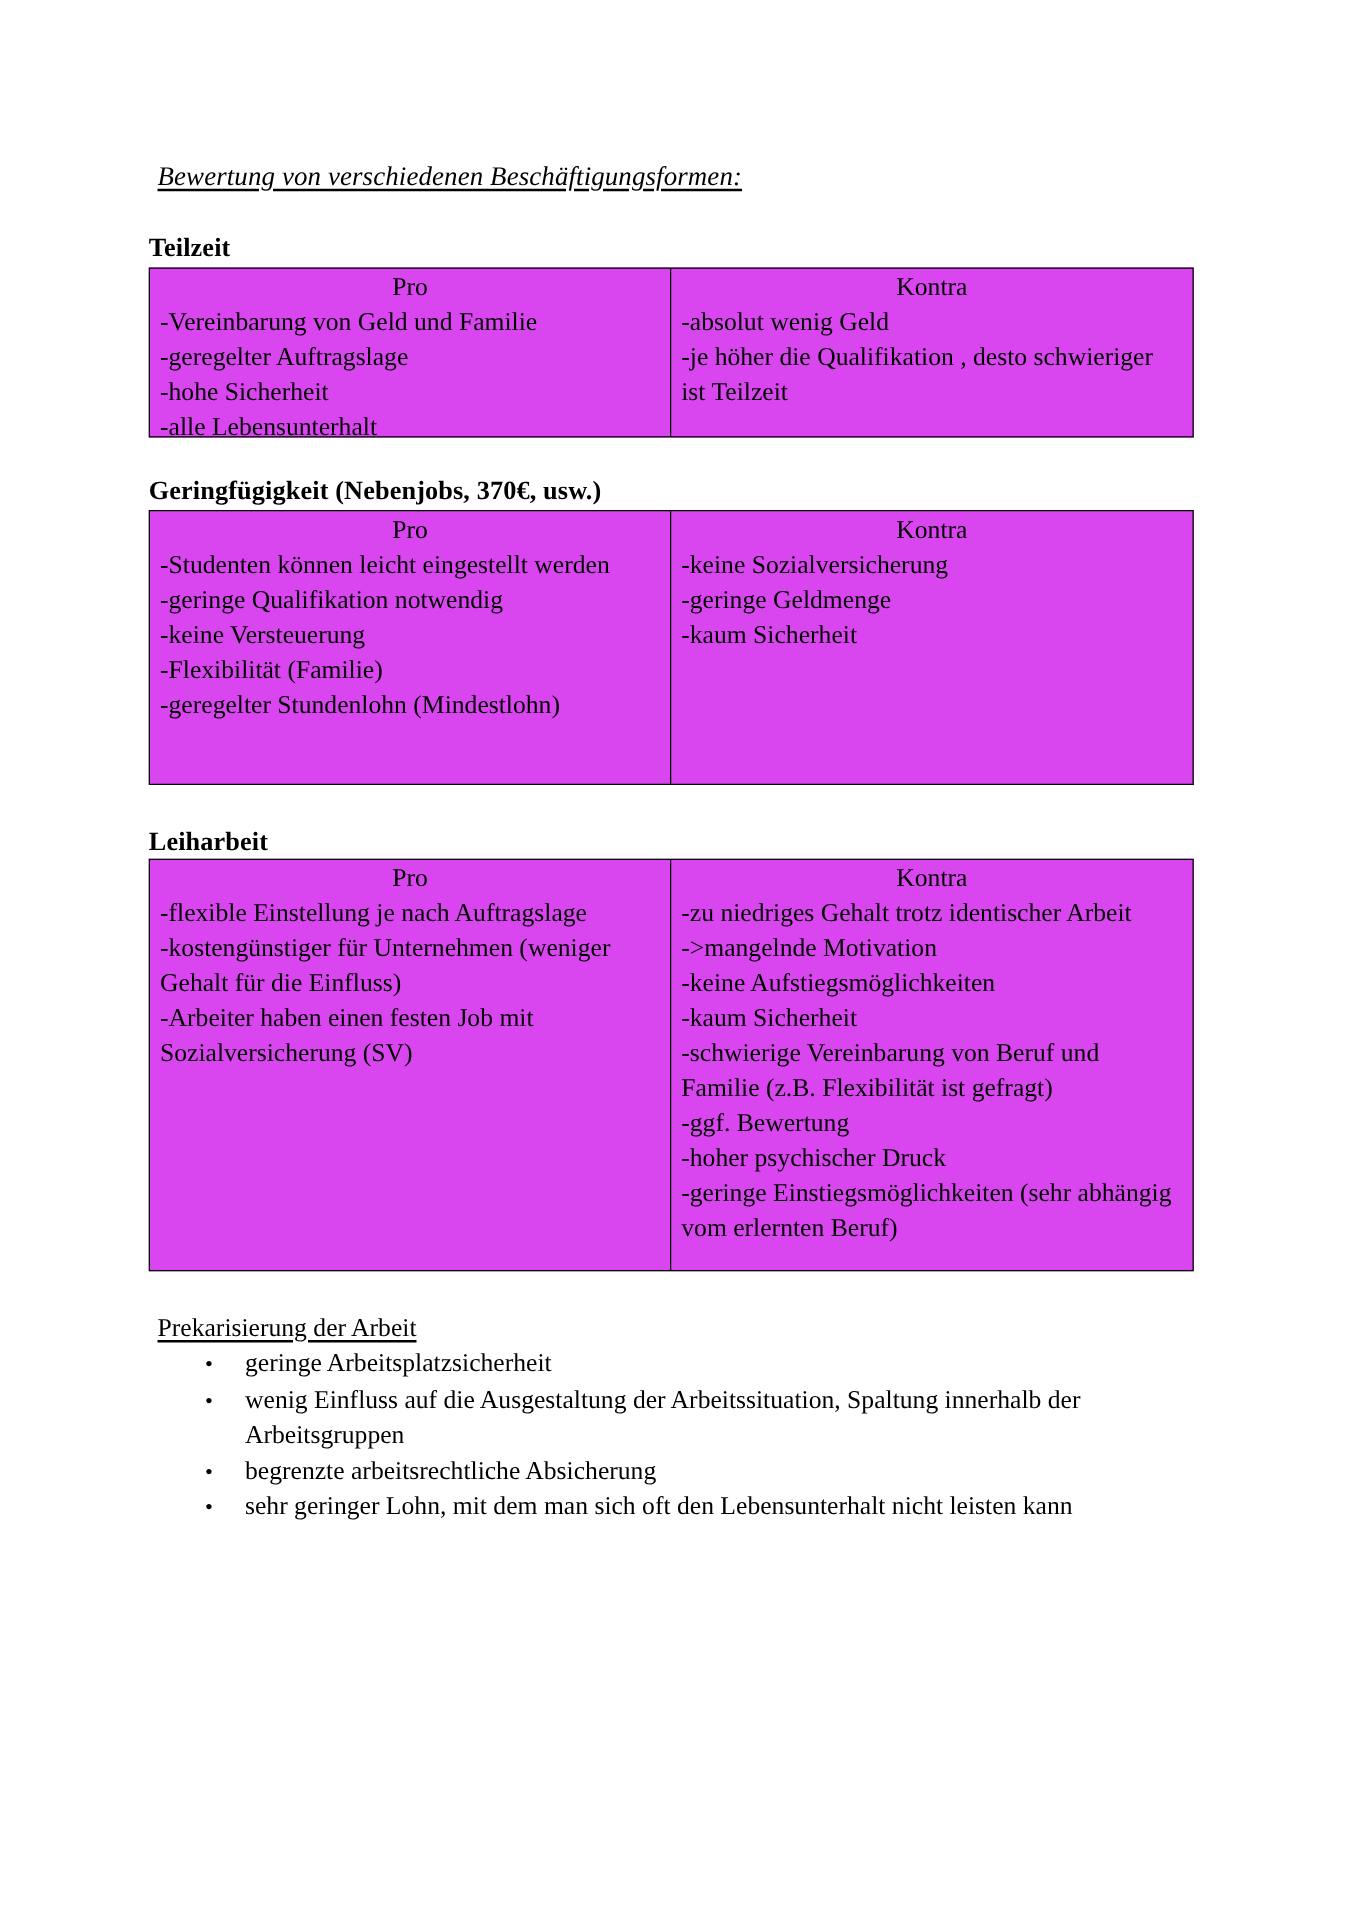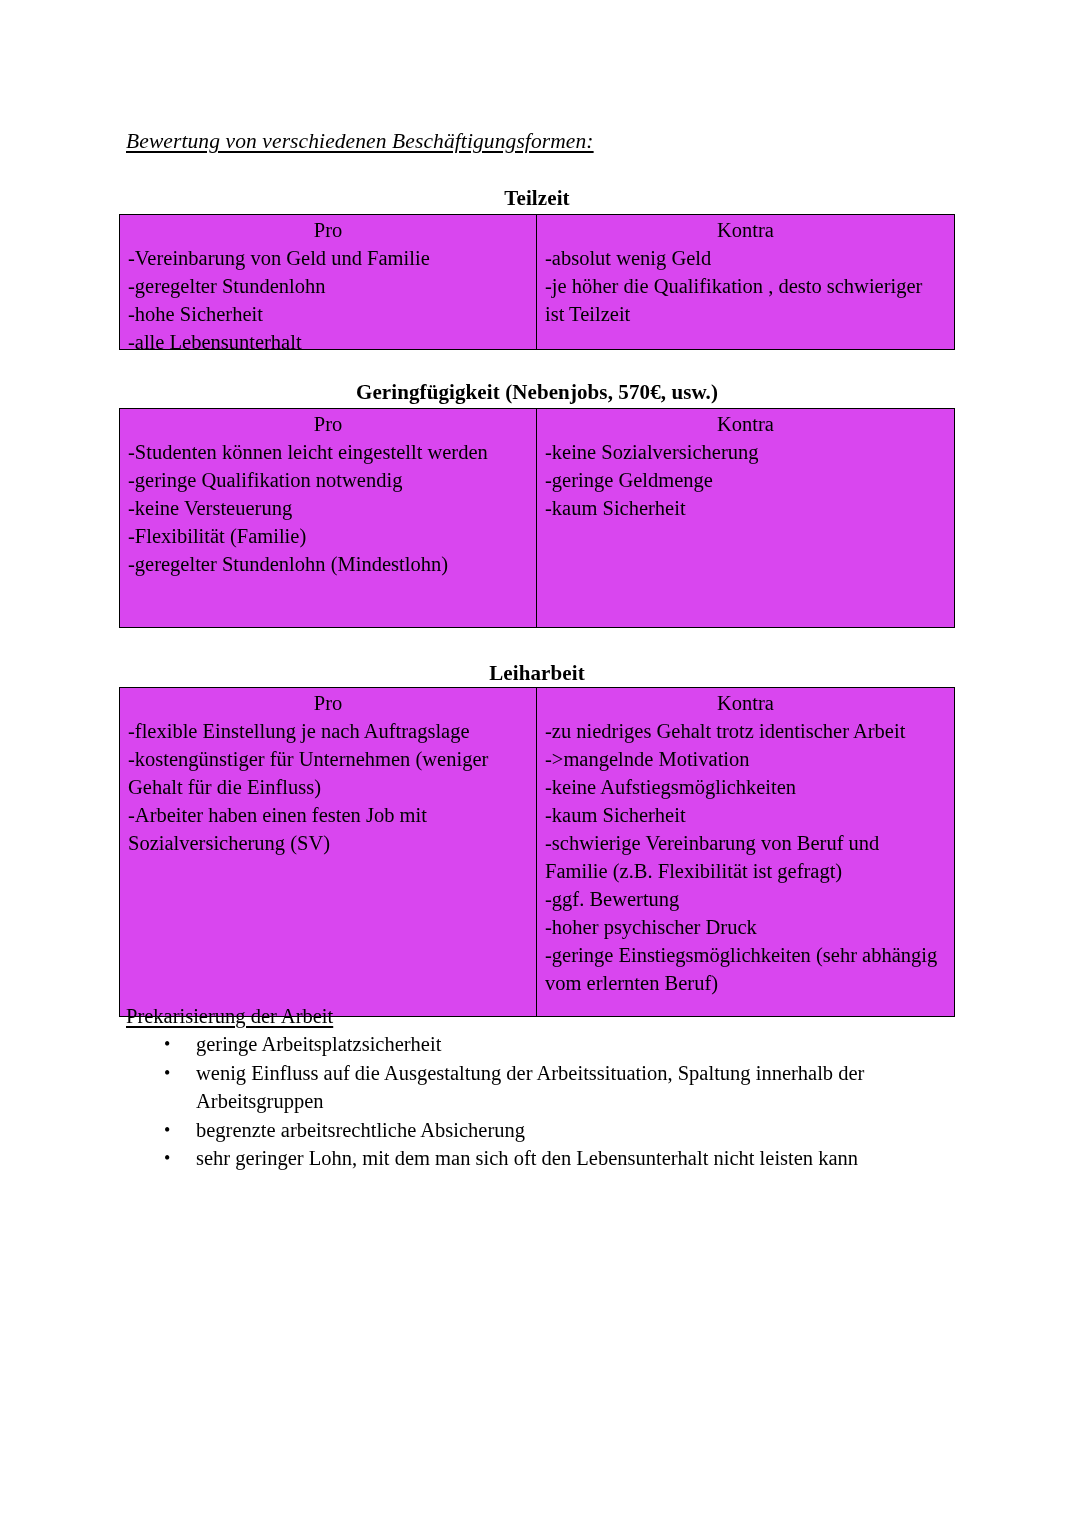--- a/index.html
+++ b/index.html
@@ -40,21 +40,20 @@
     text-underline-offset: 3px;
     letter-spacing: 0.1px;
     white-space: nowrap;
   }
 
   
   .section-heading {
     position: absolute;
     left: 119px;
     width: 836px;
-    text-align: center;
     font-size: 21px;
     font-weight: 700;
     letter-spacing: 0.1px;
     white-space: nowrap;
   }
 
   
   .pk-table {
     position: absolute;
     left: 119px;
@@ -83,21 +82,21 @@
     font-size: 20.5px;
     line-height: 28px;
     white-space: pre-wrap;
     word-break: normal;
   }
 
   
   .list-block {
     position: absolute;
     left: 126px;
-    top: 1002px;
+    top: 1049px;
     width: 840px;
   }
   .list-heading {
     font-size: 20.5px;
     line-height: 28px;
     text-decoration: underline;
     text-underline-offset: 3px;
     display: inline-block;
   }
   .bullets {
@@ -125,32 +124,32 @@
 <div class="page">
 
   <div class="doc-title">Bewertung von verschiedenen Beschäftigungsformen:</div>
 
   <div class="section-heading" style="top: 186px;">Teilzeit</div>
 
   <div class="pk-table" style="top: 214px; height: 136px;">
     <div class="pk-col left">
       <div class="pk-col-head">Pro</div>
       <div class="pk-line">-Vereinbarung von Geld und Familie</div>
-      <div class="pk-line">-geregelter Stundenlohn</div>
+      <div class="pk-line">-geregelter Auftragslage</div>
       <div class="pk-line">-hohe Sicherheit</div>
       <div class="pk-line">-alle Lebensunterhalt</div>
     </div>
     <div class="pk-col right">
       <div class="pk-col-head">Kontra</div>
       <div class="pk-line">-absolut wenig Geld</div>
       <div class="pk-line">-je höher die Qualifikation , desto schwieriger ist Teilzeit</div>
     </div>
   </div>
 
-  <div class="section-heading" style="top: 380px;">Geringfügigkeit (Nebenjobs, 570€, usw.)</div>
+  <div class="section-heading" style="top: 380px;">Geringfügigkeit (Nebenjobs, 370€, usw.)</div>
 
   <div class="pk-table" style="top: 408px; height: 220px;">
     <div class="pk-col left">
       <div class="pk-col-head">Pro</div>
       <div class="pk-line">-Studenten können leicht eingestellt werden</div>
       <div class="pk-line">-geringe Qualifikation notwendig</div>
       <div class="pk-line">-keine Versteuerung</div>
       <div class="pk-line">-Flexibilität (Familie)</div>
       <div class="pk-line">-geregelter Stundenlohn (Mindestlohn)</div>
     </div>

